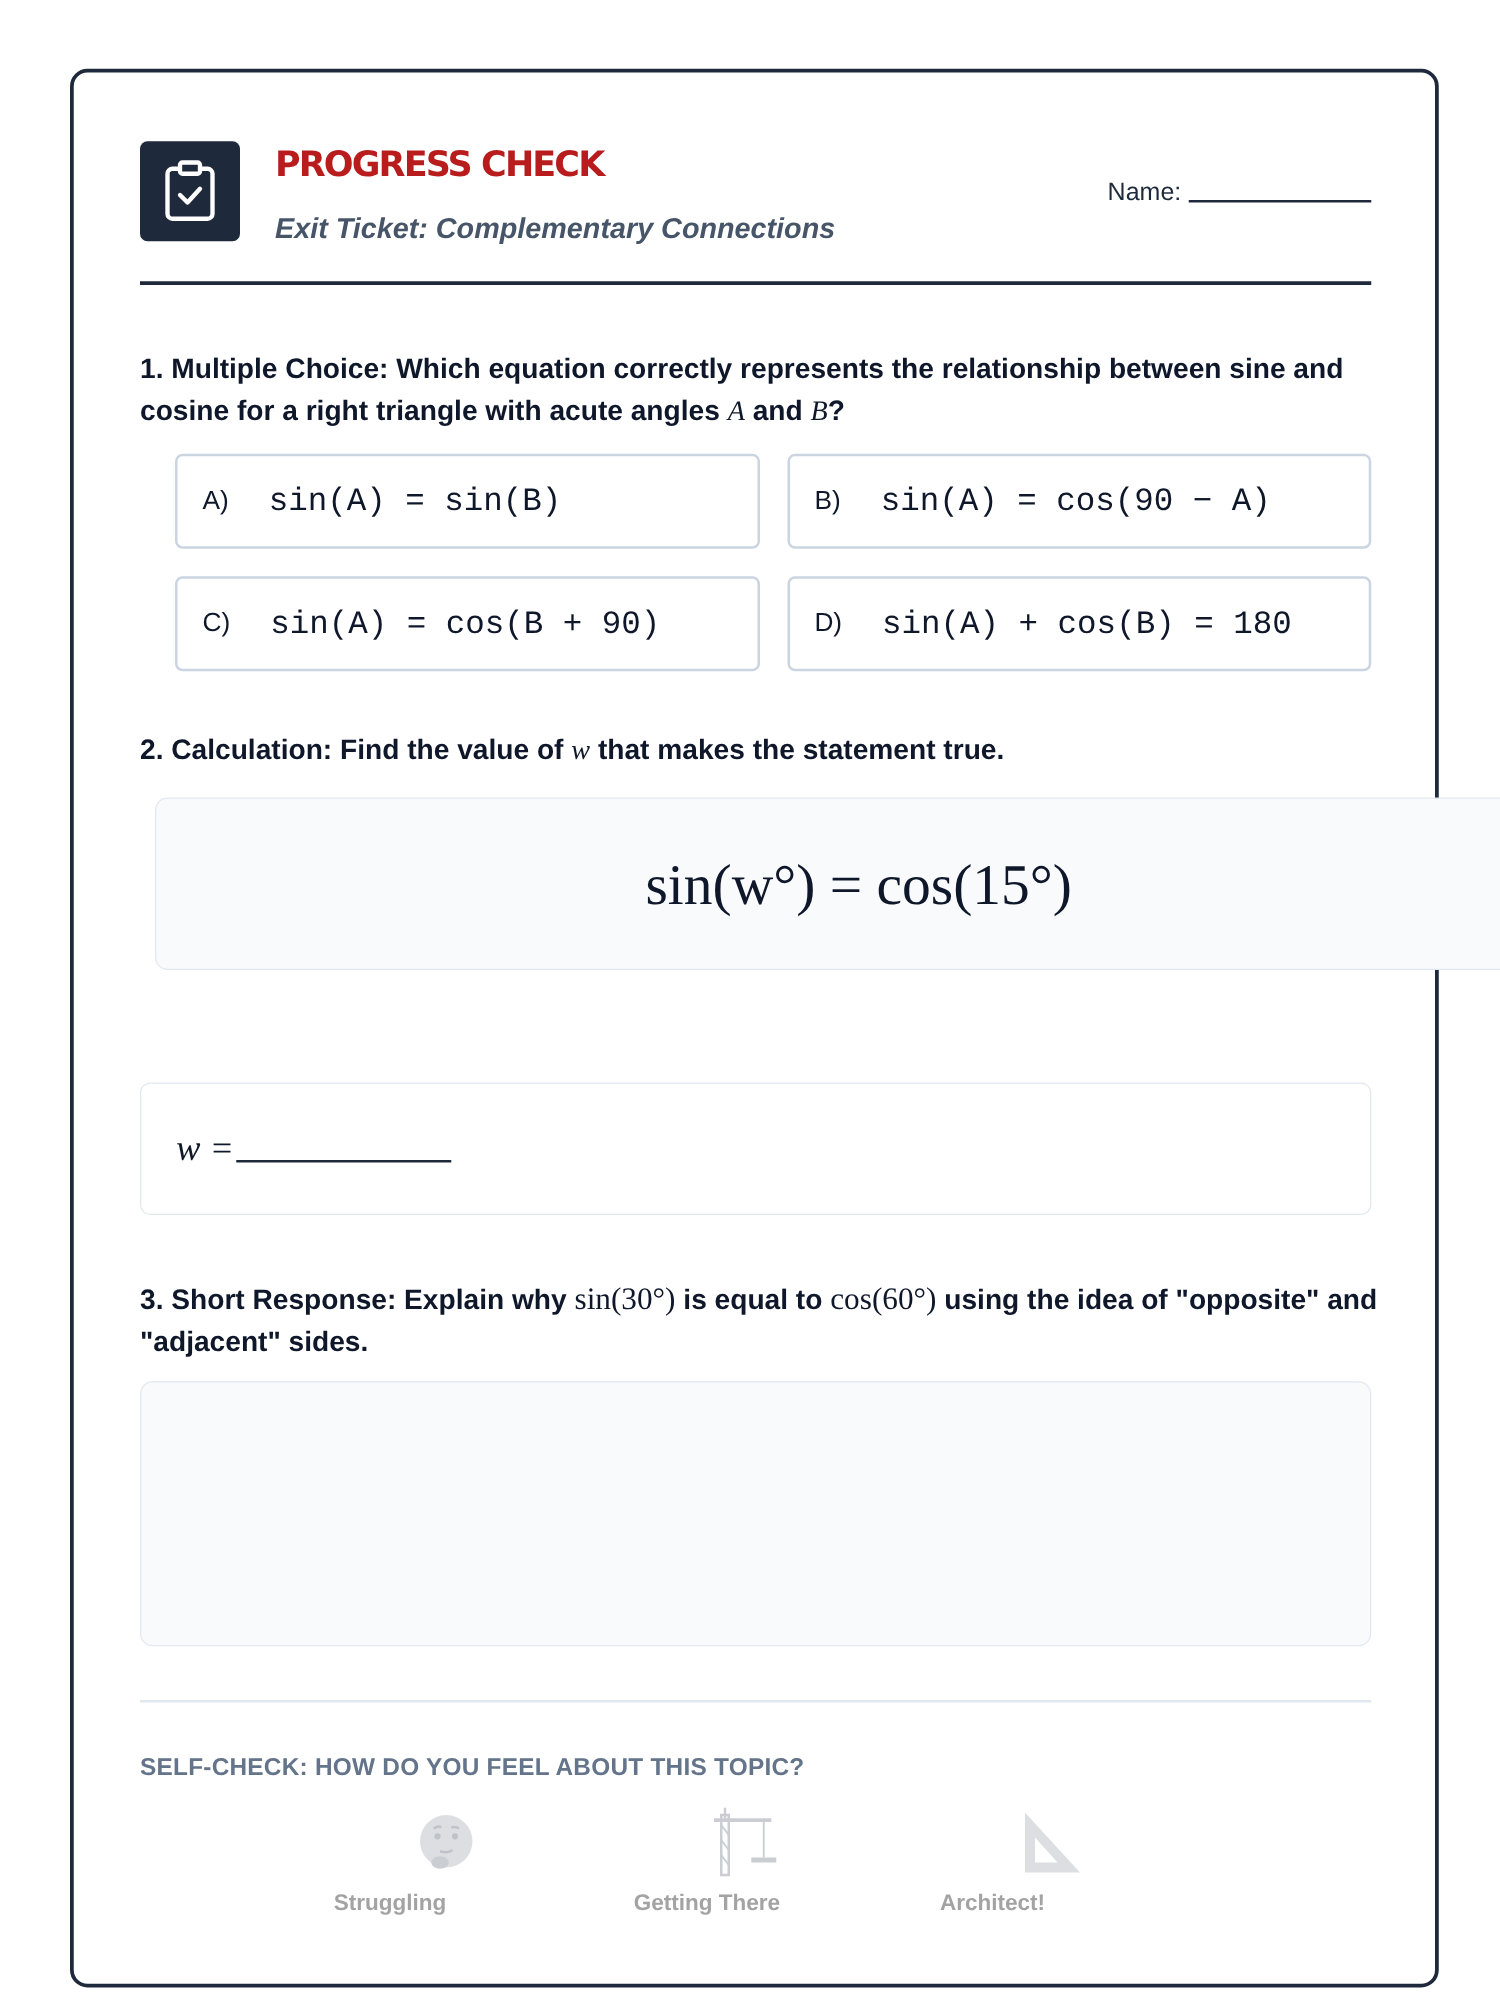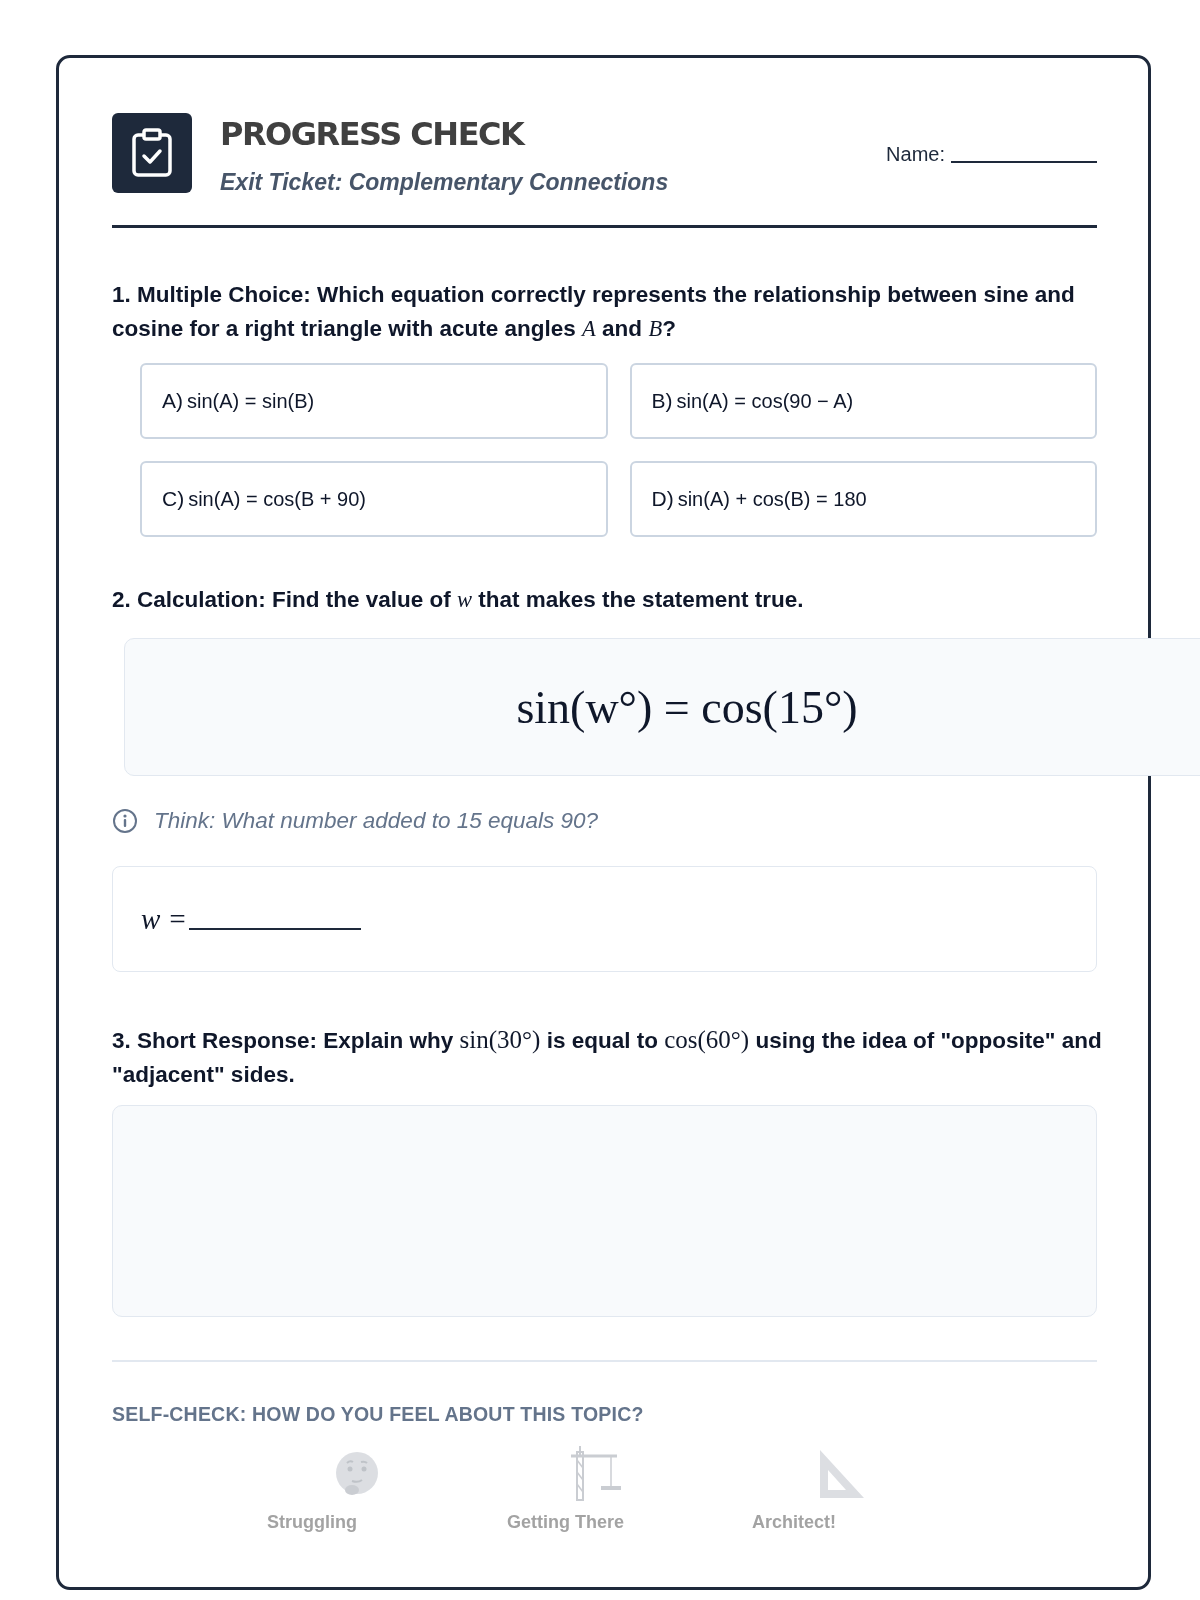--- a/index.html
+++ b/index.html
@@ -11,41 +11,41 @@
     border: 3px solid #1e293b; border-radius: 14px; background: #fff;
   }
 
   
   .header { position: absolute; left: 53px; top: 55px; width: 985px; height: 115px; border-bottom: 3px solid #1e293b; }
   .logo {
     position: absolute; left: 0; top: 0; width: 80px; height: 80px;
     background: #1e293b; border-radius: 6px; display: flex; align-items: center; justify-content: center;
   }
   .title {
-    position: absolute; left: 108px; top: 2px; font-size: 32px; font-weight: 900;
-    letter-spacing: -1.5px; color: #404040; font-family: "DejaVu Sans", sans-serif;
+    position: absolute; left: 108px; top: 2px; font-size: 28px; font-weight: 900;
+    letter-spacing: -1.5px; color: #b91c1c; font-family: "DejaVu Sans", sans-serif;
   }
   .subtitle {
     position: absolute; left: 108px; top: 56px; font-size: 23px; font-style: italic; font-weight: 700;
     color: #475569;
   }
   .name-field { position: absolute; right: 0; top: 30px; font-size: 20px; color: #1e293b; }
   .name-line { display: inline-block; width: 146px; border-bottom: 2px solid #1e293b; margin-left: 6px; vertical-align: -2px; }
 
   .q-title { position: absolute; left: 53px; font-size: 22.5px; font-weight: 700; line-height: 34px; color: #0f172a; width: 990px; }
   .math { font-family: "DejaVu Serif", "Liberation Serif", serif; font-weight: 400; text-align: center; }
   .math-i { font-family: "Liberation Serif", serif; font-style: italic; font-weight: 400; }
 
   .choices { position: absolute; left: 81px; top: 305px; width: 957px; display: grid; grid-template-columns: 1fr 1fr; column-gap: 22px; row-gap: 22px; }
   .choice {
     height: 76px; border: 2px solid #cbd5e1; border-radius: 6px; background: #fff;
     display: flex; align-items: center; padding-left: 20px; font-size: 21px; color: #0f172a;
   }
   .choice .letter { font-family: "Liberation Sans", sans-serif; margin-right: 4px; }
-  .choice .expr { font-family: Liberation Sans, sans-serif; font-size: 20px; }
+  .choice .expr { font-family: Liberation Mono, monospace; font-size: 26px; margin-left: 28px; }
 
   .eq-box {
     position: absolute; left: 53px; top: 580px; width: 1126px; height: 138px;
     background: #f8fafc; border: 1.5px solid #e2e8f0; border-radius: 10px;
     display: flex; align-items: center; justify-content: center; margin-left: 12px;
   }
   .eq-box .expr { font-family: "Liberation Serif", serif; font-size: 46px; color: #0f172a; }
 
   .hint { position: absolute; left: 53px; top: 750px; display: flex; align-items: center; font-size: 22.5px; font-style: italic; color: #64748b; }
   .hint .icon { width: 26px; height: 26px; margin-right: 16px; }
@@ -117,28 +117,20 @@
   </div>
 
   <div class="q-title" style="top:525px;">
     <span>2. Calculation: Find the value of </span><span class="math-i">w</span><span> that makes the statement true.</span>
   </div>
 
   <div class="eq-box">
     <span class="expr">sin(w°) = cos(15°)</span>
   </div>
 
-  <div class="hint">
-    <svg class="icon" viewBox="0 0 26 26">
-      <circle cx="13" cy="13" r="11" fill="none" stroke="#64748b" stroke-width="2"></circle>
-      <circle cx="13" cy="8" r="1.6" fill="#64748b"></circle>
-      <rect x="11.8" y="11" width="2.4" height="8" rx="1" fill="#64748b"></rect>
-    </svg>
-    <span>Think: What number added to 15 equals 90?</span>
-  </div>
 
   <div class="answer-box">
     <span class="lbl math-i">w =</span>
       <span class="blank"></span>
   </div>
 
   <div class="q-title" style="top:965px;">
     <span>3. Short Response: Explain why </span><span class="math" style="font-family:'Liberation Serif',serif;font-size:25px;">sin(30°)</span><span> is equal to </span><span class="math" style="font-family:'Liberation Serif',serif;font-size:25px;">cos(60°)</span><span> using the idea of "opposite" and "adjacent" sides.</span>
   </div>
 

